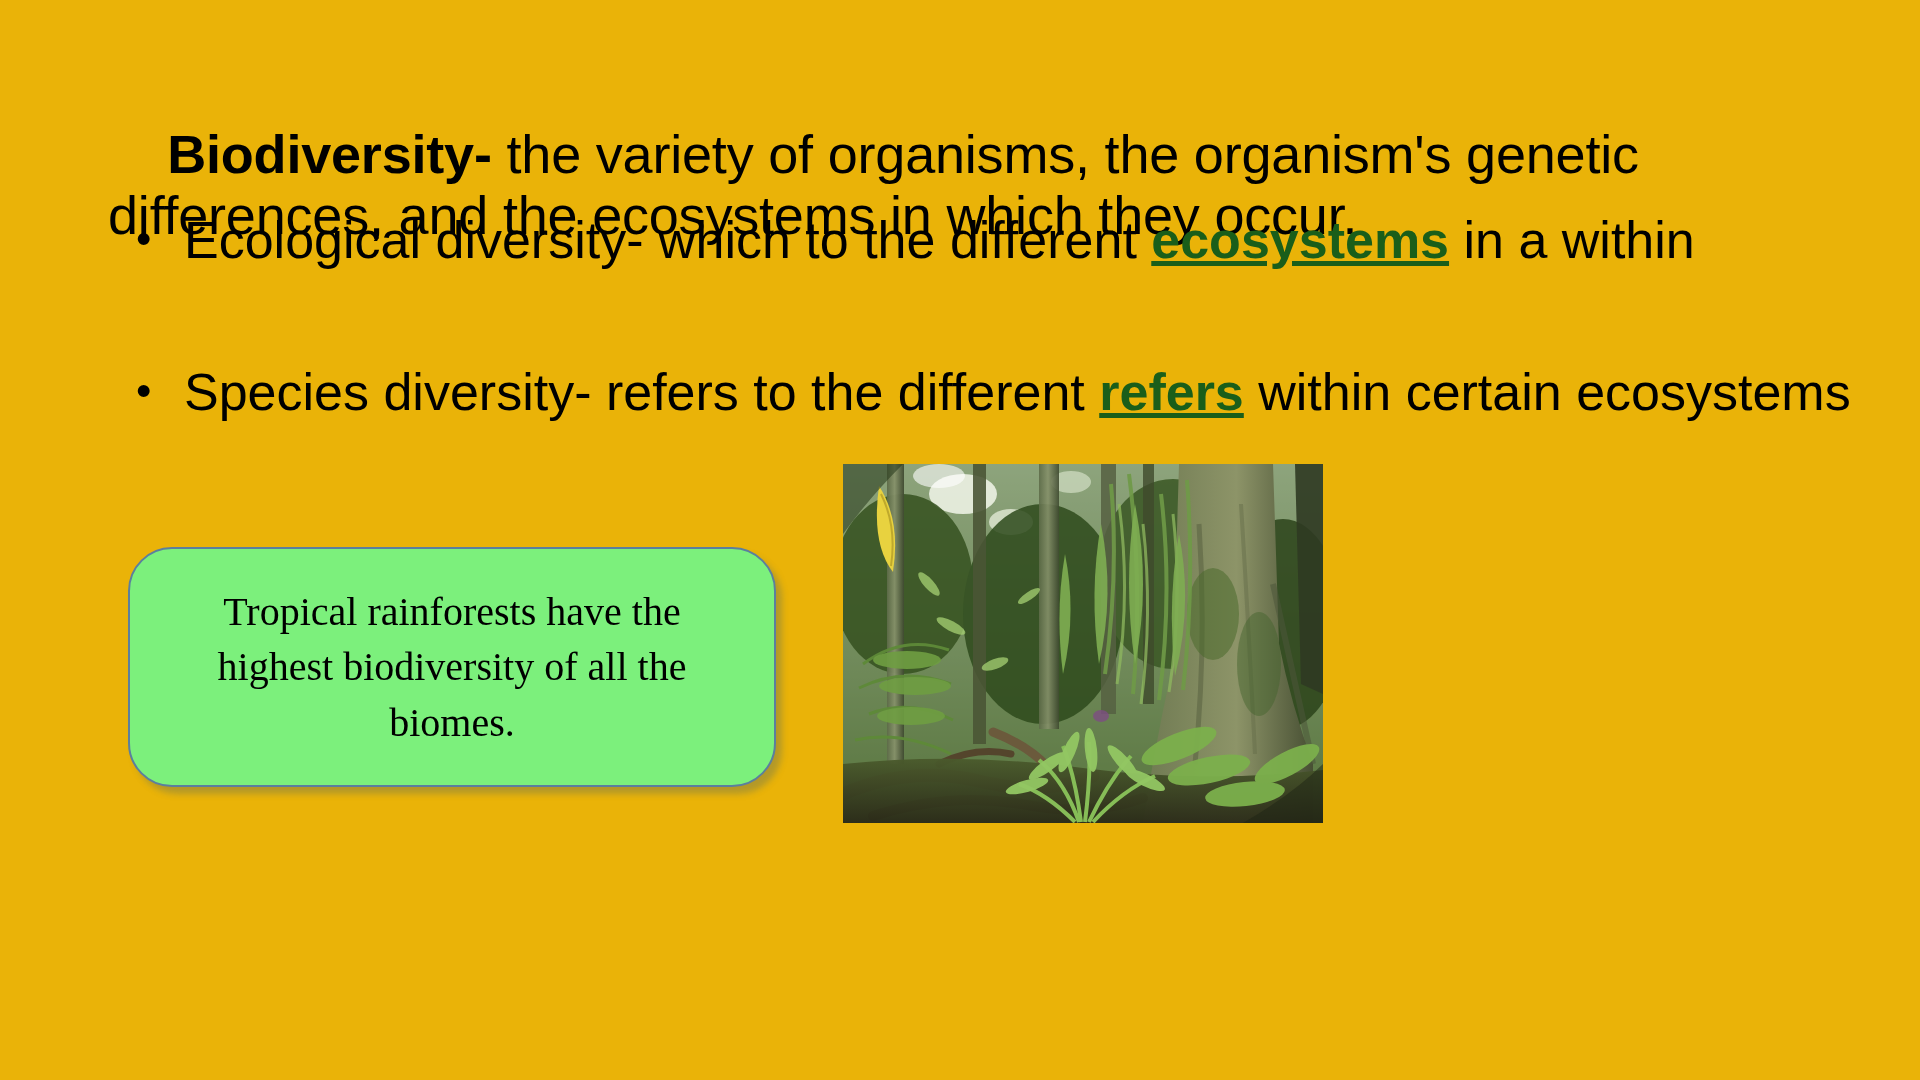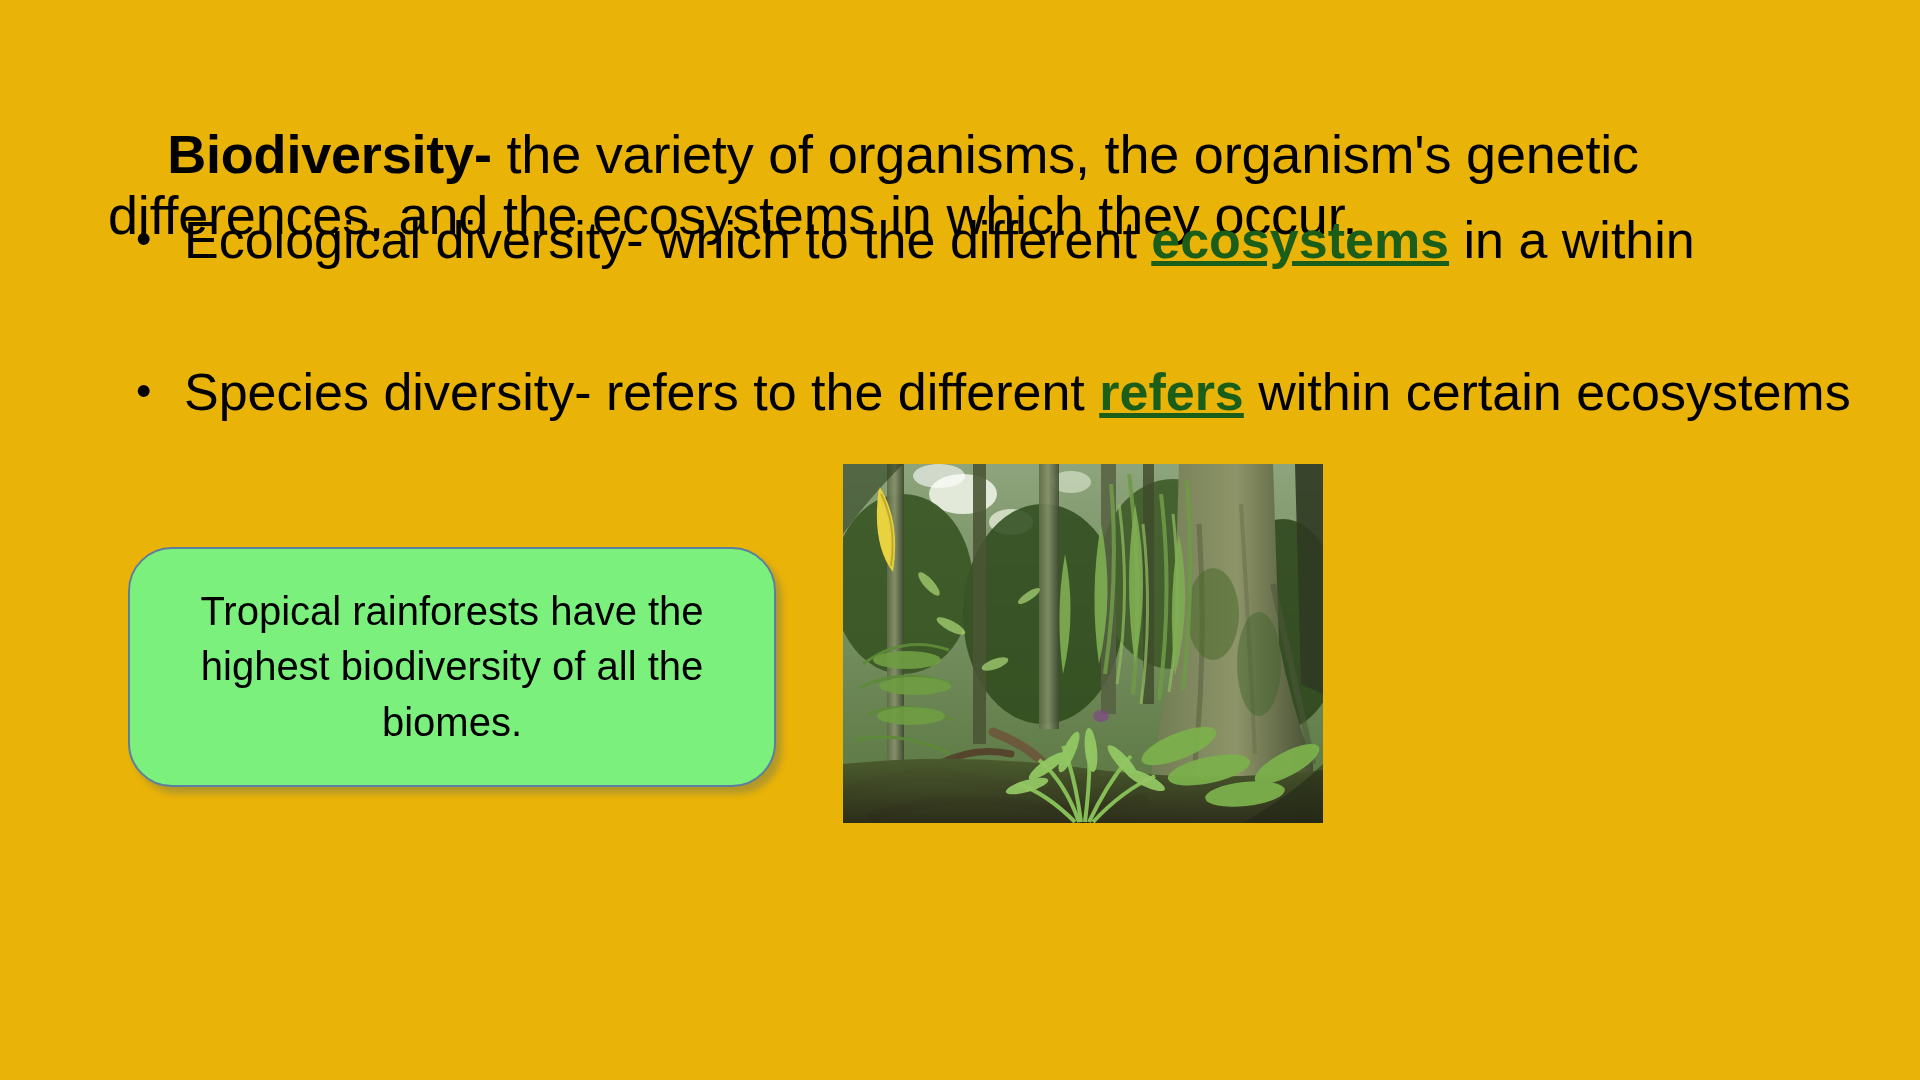--- a/index.html
+++ b/index.html
@@ -58,21 +58,21 @@
     border:2px solid #5b7f9e;
     border-radius:44px;
     box-shadow:6px 7px 6px rgba(90,110,95,0.38);
     display:flex;
     align-items:center;
     justify-content:center;
     box-sizing:border-box;
     padding:12px 54px;
   }
   .callout-text{
-    font-family:Liberation Sans, sans-serif;
+    font-family:Liberation Serif, serif;
     font-size:40px;
     line-height:1.38;
     color:#000;
     text-align:center;
   }
 
   
   .photo{
     position:absolute;
     left:843px; top:464px;

